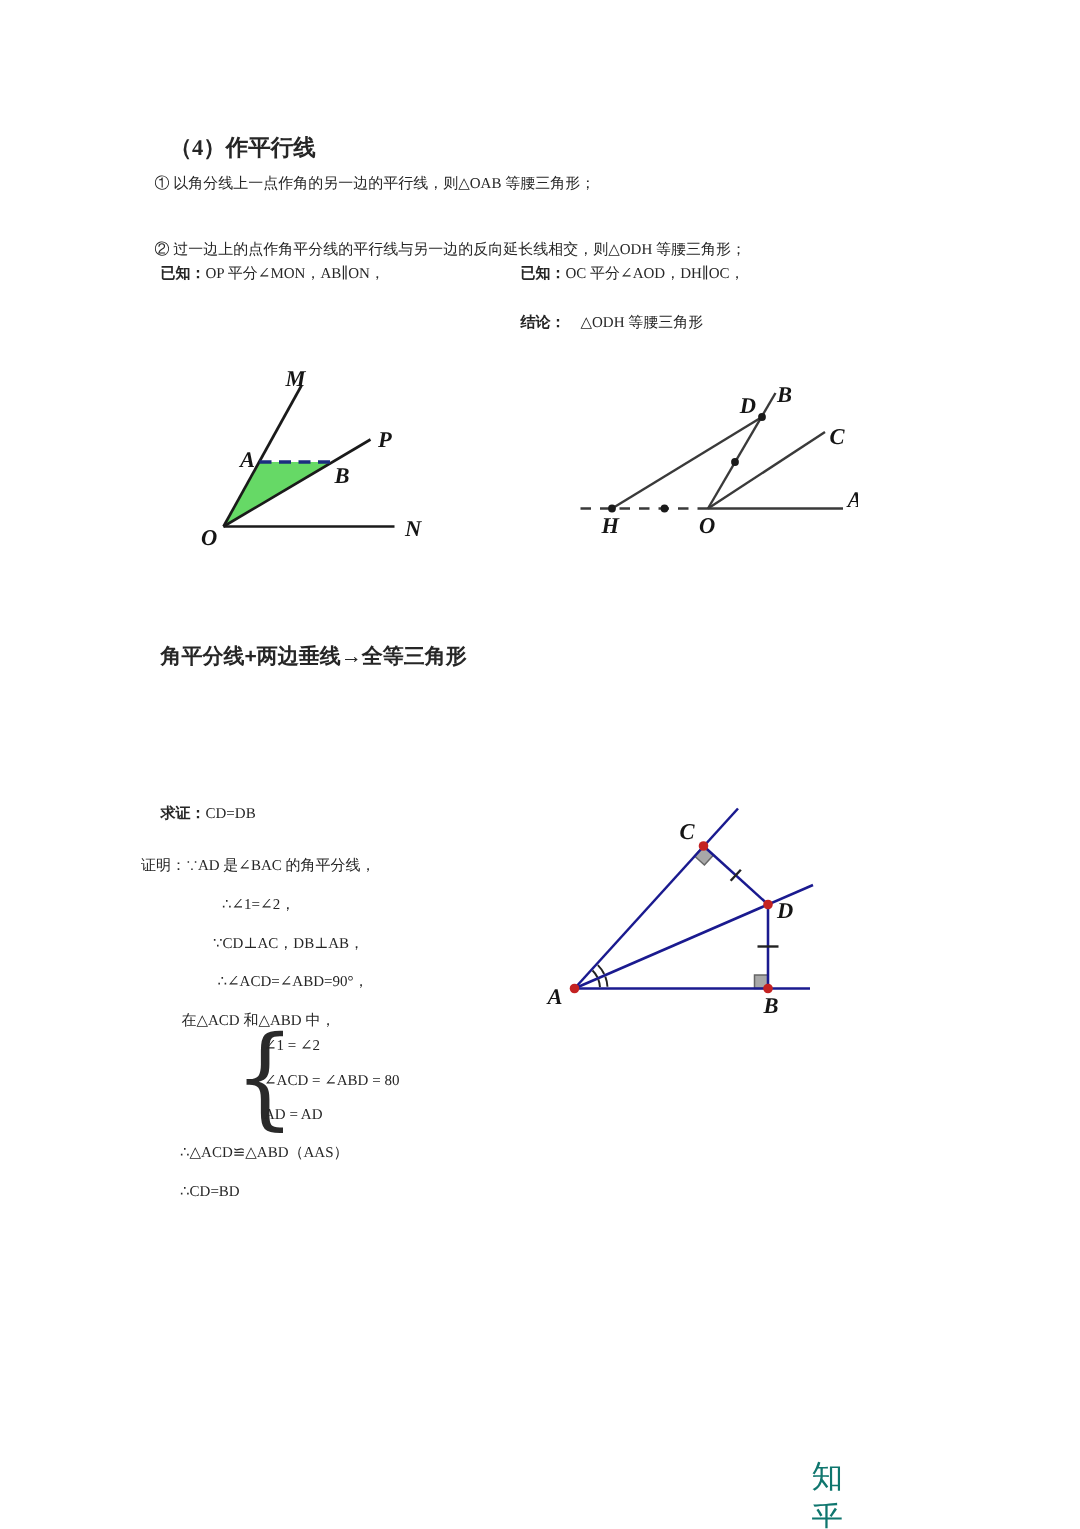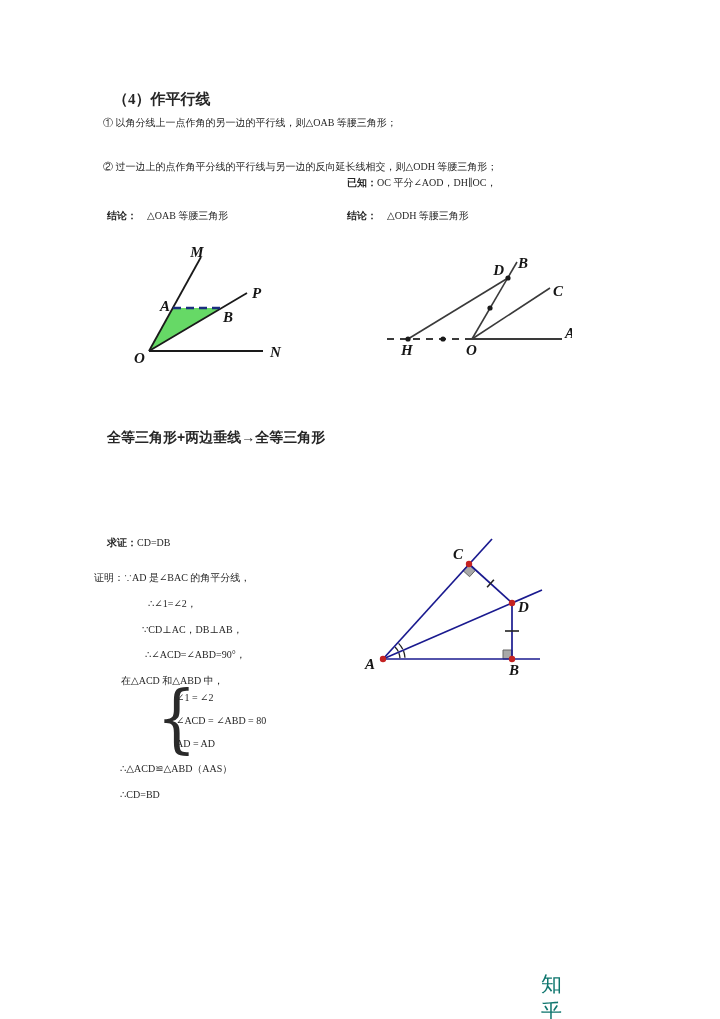--- a/index.html
+++ b/index.html
@@ -21,27 +21,27 @@
 </style>
 </head>
 <body>
 
 <div class="page">
 
   <div class="t b" style="left:113px;top:89px;font-size:15px;">（4）作平行线</div>
   <div class="t" style="left:103px;top:116px;">① 以角分线上一点作角的另一边的平行线，则△OAB 等腰三角形；</div>
   <div class="t" style="left:103px;top:144px;margin-top:16px;">② 过一边上的点作角平分线的平行线与另一边的反向延长线相交，则△ODH 等腰三角形；</div>
 
+  <div class="t" style="left:107px;top:176px;">
+    <span class="lbl">已知：</span><span>OP 平分∠MON，AB∥ON，</span>
+  </div>
   <div class="t" style="left:347px;top:176px;">
     <span class="lbl">已知：</span><span>OC 平分∠AOD，DH∥OC，</span>
   </div>
 
-  <div class="t" style="left:107px;top:209px;">
-    <span class="lbl">结论：</span><span class="gap"></span><span>△OAB 等腰三角形</span>
-  </div>
   <div class="t" style="left:347px;top:209px;">
     <span class="lbl">结论：</span><span class="gap"></span><span>△ODH 等腰三角形</span>
   </div>
 
   <svg style="left:124px;top:244px;" width="185" height="130" viewBox="0 0 185 130">
     <polygon points="25,107 49,64 98,64" stroke="none" fill="#66d966"></polygon>
     <line x1="25" y1="107" x2="77" y2="13" stroke="#1a1a1a" stroke-width="1.8"></line>
     <line x1="25" y1="107" x2="123" y2="49" stroke="#1a1a1a" stroke-width="1.8"></line>
     <line x1="25" y1="107" x2="139" y2="107" stroke="#1a1a1a" stroke-width="1.8"></line>
     <line x1="49" y1="64" x2="98" y2="64" stroke-width="2.4" stroke-dasharray="8,5" stroke="#1b2e7f"></line>
@@ -64,21 +64,21 @@
     <circle cx="112" cy="60" r="2.6" fill="#1a1a1a"></circle>
     <circle cx="130" cy="30" r="2.6" fill="#1a1a1a"></circle>
     <text x="140" y="20">B</text>
     <text x="175" y="48">C</text>
     <text x="126" y="27" text-anchor="end">D</text>
     <text x="23" y="107">H</text>
     <text x="88" y="107">O</text>
     <text x="187" y="90">A</text>
   </svg>
 
-  <div class="t hei" style="left:107px;top:428px;">全等三角形+两边垂线→全等三角形</div>
+  <div class="t hei" style="left:107px;top:428px;">角平分线+两边垂线→全等三角形</div>
 
   <div class="t" style="left:107px;top:536px;">
     <span class="lbl">求证：</span><span>CD=DB</span>
   </div>
 
   <div class="t" style="left:94px;top:571px;">
     <span>证明：</span><span>∵AD 是∠BAC 的角平分线，</span>
   </div>
   <div class="t" style="left:148px;top:597px;">∴∠1=∠2，</div>
   <div class="t" style="left:142px;top:623px;">∵CD⊥AC，DB⊥AB，</div>

